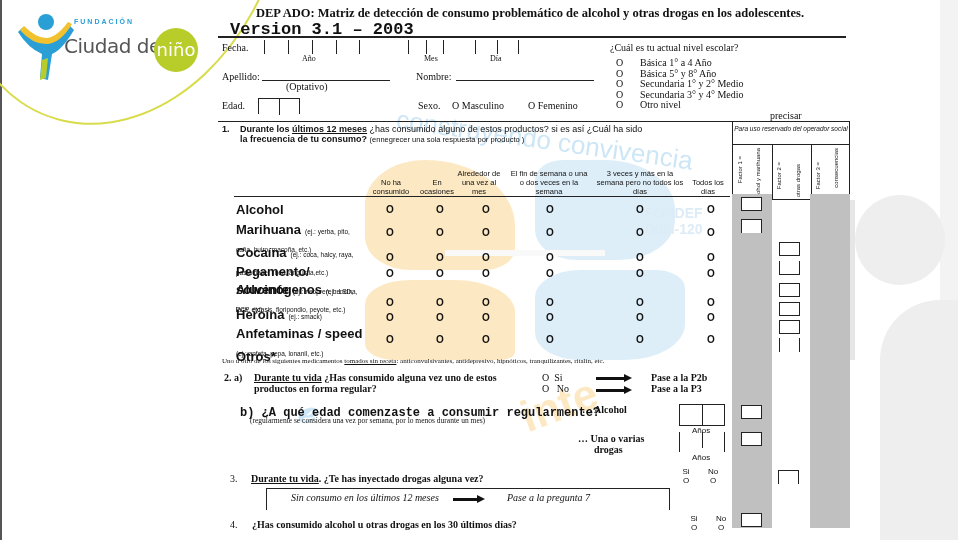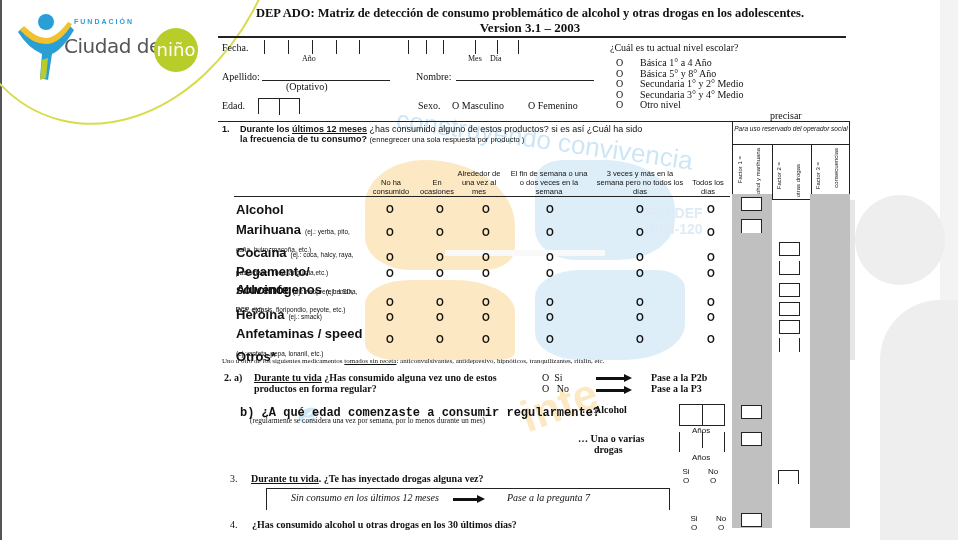--- a/index.html
+++ b/index.html
@@ -11,21 +11,21 @@
   .logo-name { left: 62px; top: 34px; font-family: "DejaVu Sans", sans-serif; font-size: 20px; color: #555; letter-spacing: -0.5px; }
   .logo-nino { left: 155px; top: 28px; width: 44px; height: 44px; border-radius: 50%; background: #b8cc2a; color: #fff; font-family: "DejaVu Sans", sans-serif; font-size: 18px; line-height: 44px; text-align: center; }
   .arc { left: -40px; top: -290px; width: 320px; height: 420px; border-radius: 50%; border: 2px solid #d8dc4a; border-top-color: transparent; border-left-color: transparent; transform: rotate(20deg); }
   
   .wm-circle { left: 855px; top: 195px; width: 90px; height: 90px; border-radius: 50%; background: #eeeeee; }
   .wm-body { left: 880px; top: 300px; width: 120px; height: 260px; border-radius: 60px 0 0 0; background: #eeeeee; }
   .wm-right { left: 940px; top: 0; width: 18px; height: 540px; background: #f3f3f3; }
 
   
   .title { left: 230px; top: 6px; width: 600px; text-align: center; font-size: 12.5px; font-weight: bold; }
-  .subtitle { left: 230px; top: 20px; width: 600px; text-align: center; font-size: 13px; font-weight: bold; }
+  .subtitle { left: 230px; top: 20px; width: 600px; text-align: left; font-size: 17px; font-weight: bold; font-family: Liberation Mono, monospace; }
   .rule { height: 1.5px; background: #222; }
   .lbl { font-size: 10px; white-space: nowrap; }
   .small { font-size: 8px; white-space: nowrap; }
   .sans { font-family: "Liberation Sans", sans-serif; }
   .bold { font-weight: bold; }
   .ul { text-decoration: underline; }
   .boxfull { border: 1px solid #222; background: #fff; }
   .cell { display: inline-block; width: 24px; height: 14px; border-left: 1px solid #222; }
   .cell:last-child { border-right: 1px solid #222; }
   .radio-col { font-family: "Liberation Sans", sans-serif; font-size: 10px; font-weight: bold; }
@@ -76,21 +76,21 @@
 <div class="abs sans bold wmk" style="left:520px;top:380px;font-size:44px;color:#f7c25a;transform:rotate(-20deg);">inte</div>
 
 <div class="abs title">DEP ADO: Matriz de detección de consumo problemático de alcohol y otras drogas en los adolescentes.</div>
 <div class="abs subtitle">Version 3.1 – 2003</div>
 <div class="abs rule" style="left:218px;top:36px;width:628px;"></div>
 
 <div class="abs lbl" style="left:222px;top:42px;">Fecha.</div>
 <div class="abs" style="left:264px;top:40px;"><span class="cell"></span><span class="cell"></span><span class="cell"></span><span class="cell"></span></div>
 <div class="abs small" style="left:302px;top:54px;">Año</div>
 <div class="abs" style="left:408px;top:40px;"><span class="cell" style="width:18px"></span><span class="cell" style="width:18px"></span></div>
-<div class="abs small" style="left:424px;top:54px;margin-left:44px;">Mes</div>
+<div class="abs small" style="left:424px;top:54px;">Mes</div>
 <div class="abs" style="left:475px;top:40px;"><span class="cell" style="width:22px"></span><span class="cell" style="width:22px"></span></div>
 <div class="abs small" style="left:490px;top:54px;">Día</div>
 
 <div class="abs lbl" style="left:222px;top:71px;">Apellido:</div>
 <div class="abs" style="left:262px;top:80px;width:128px;border-bottom:1px solid #222;"></div>
 <div class="abs lbl" style="left:286px;top:81px;">(Optativo)</div>
 <div class="abs lbl" style="left:416px;top:71px;">Nombre:</div>
 <div class="abs" style="left:456px;top:80px;width:138px;border-bottom:1px solid #222;"></div>
 
 <div class="abs lbl" style="left:222px;top:100px;">Edad.</div>

